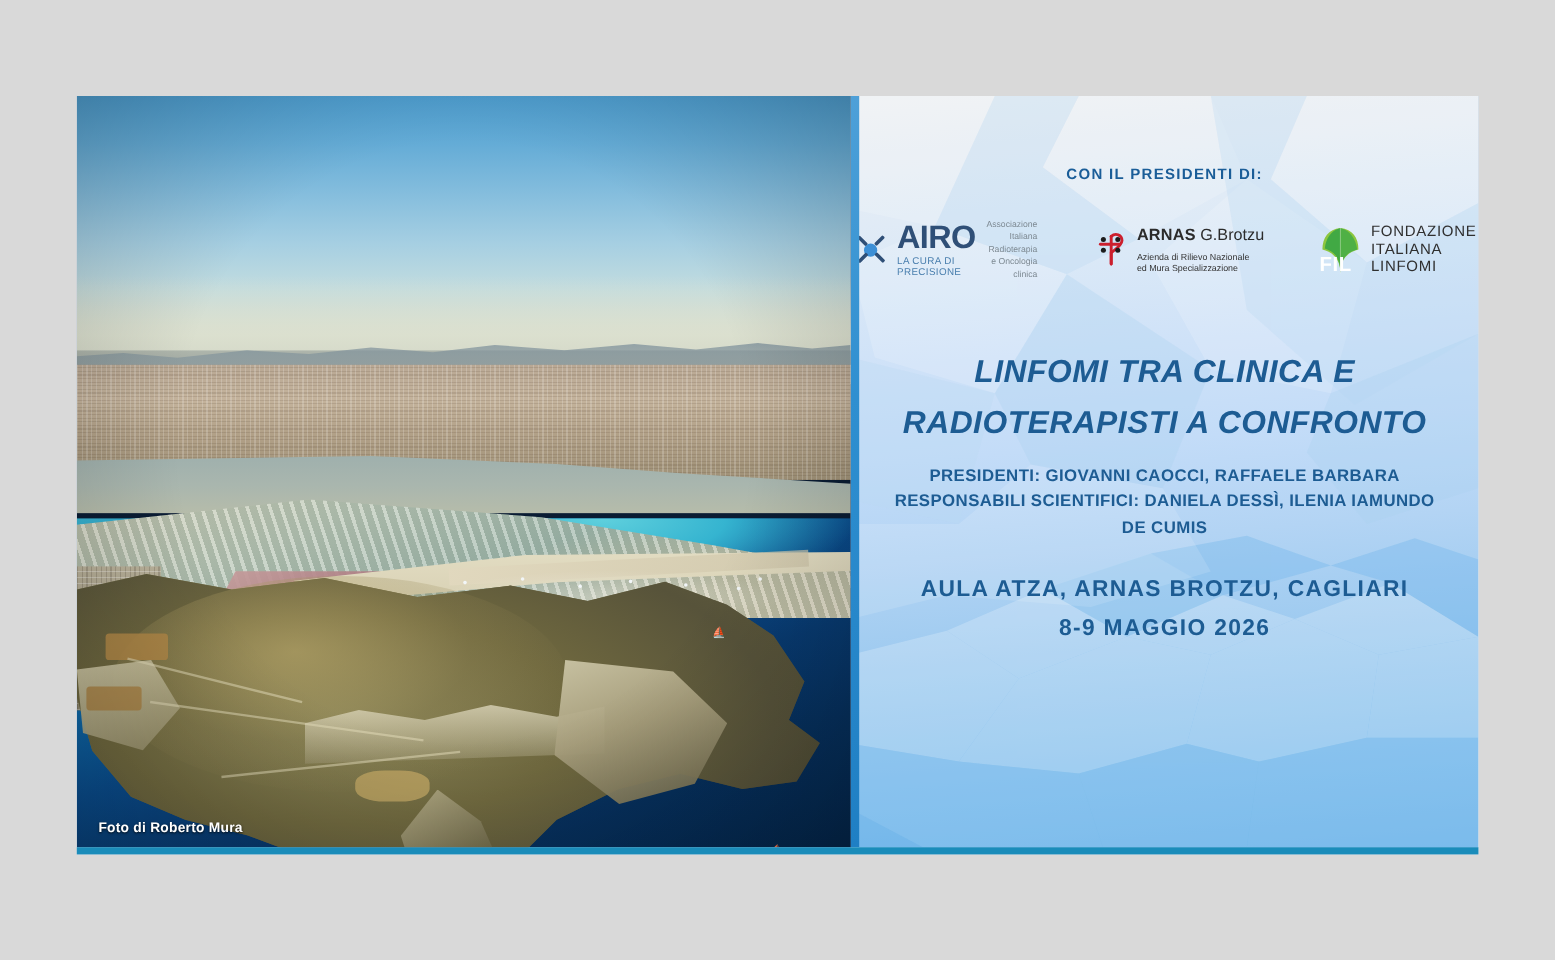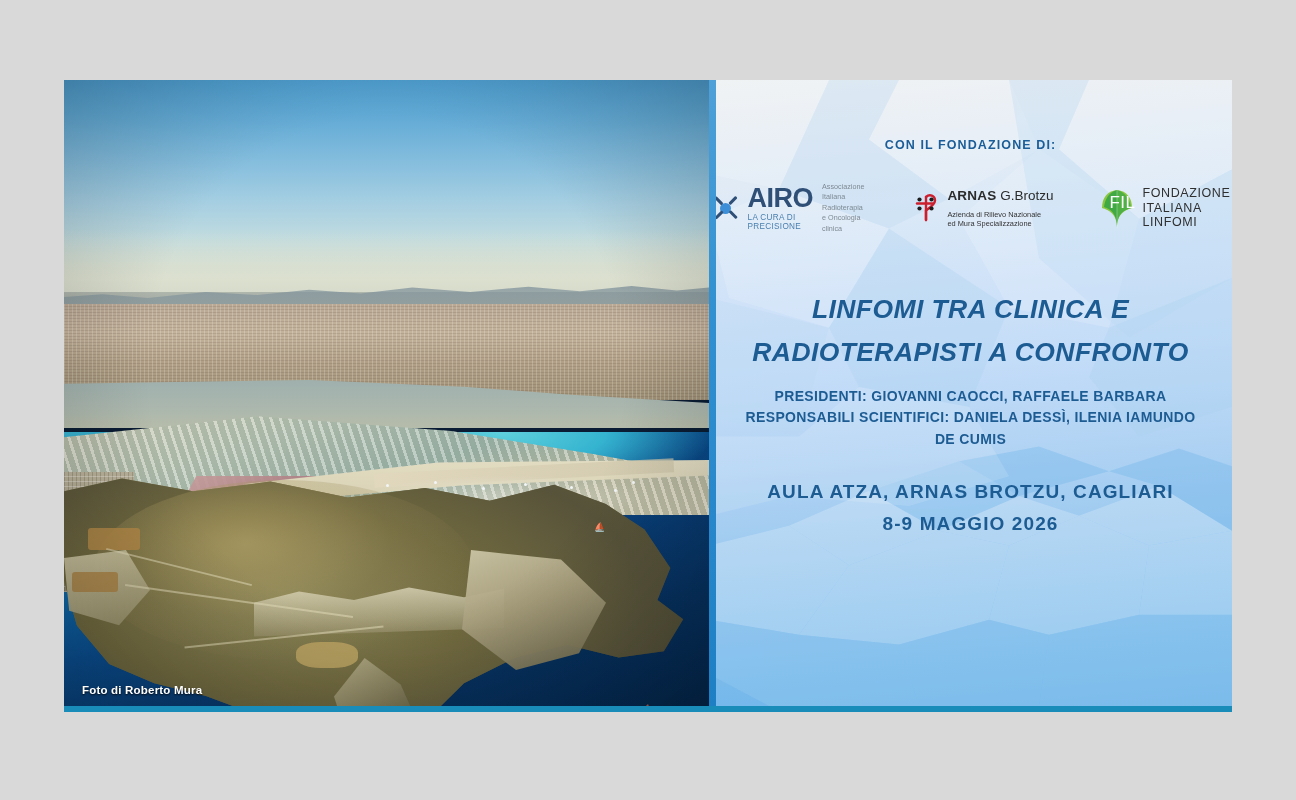--- a/index.html
+++ b/index.html
@@ -271,37 +271,37 @@
   .airo-word {
     font-size: 27px; font-weight: 700; letter-spacing: -.5px;
     color: #2f4f77; font-family: "Liberation Sans", sans-serif;
   }
   .airo-sub {
     font-size: 8.2px; font-weight: 400; letter-spacing: .3px;
     color: #4a7fae; margin-top: 2px;
   }
   .airo-desc {
     font-size: 7.2px; line-height: 1.45; color: #7e8a93;
-    text-align: left; max-width: 72px; padding-left: 2px;
+    text-align: right; max-width: 72px; padding-left: 2px;
   }
 
   
   .arnas-mark { width: 30px; height: 30px; flex: 0 0 30px; }
   .arnas-txt { text-align: left; line-height: 1.1; }
   .arnas-l1 { font-size: 13.5px; color: #2b2b2b; white-space: nowrap; }
   .arnas-l1 b { font-weight: 700; letter-spacing: .2px; }
   .arnas-l1 span { font-weight: 400; }
   .arnas-l2 { font-size: 7.4px; color: #333; margin-top: 8px; }
   .arnas-l3 { font-size: 7.4px; color: #333; }
 
   
   .fil-mark { position: relative; width: 36px; height: 40px; flex: 0 0 36px; }
   .fil-letters {
-    position: absolute; left: 0; top: 5px; width: 100%;
-    text-align: right; font-size: 17px; font-weight: 400;
+    position: absolute; left: 0; top: 23px; width: 100%;
+    text-align: left; font-size: 17px; font-weight: 700;
     color: #ffffff; letter-spacing: .5px; z-index: 3;
   }
   .fil-txt {
     text-align: left; line-height: 1.18;
     font-size: 12.5px; color: #2f2f2f; letter-spacing: .6px;
   }
 
   
   #title-block { margin-top: 54px; font-style: italic; }
   #title-block .tline {
@@ -435,21 +435,21 @@
           <polygon points="400,395 470,372 523,390 523,455 450,410"></polygon>
         </g>
         <g fill="#ffffff" opacity="0.13">
           <polygon points="0,360 90,360 150,310 260,330 300,400 200,430 80,420 0,440"></polygon>
         </g>
       </svg>
     </div>
 
     <div id="info-content">
 
-      <div id="patrocinio-label">CON IL FONDAZIONE DI:</div>
+      <div id="patrocinio-label">CON IL PRESIDENTI DI:</div>
 
       <div id="logos-row">
 
         <div class="logo">
           <div class="airo-mark">
             <span class="dot"></span>
             <span class="dash" style="transform:rotate(45deg)  translate(10px,0);"></span>
             <span class="dash" style="transform:rotate(135deg) translate(10px,0);"></span>
             <span class="dash" style="transform:rotate(225deg) translate(10px,0);"></span>
             <span class="dash" style="transform:rotate(315deg) translate(10px,0);"></span>

